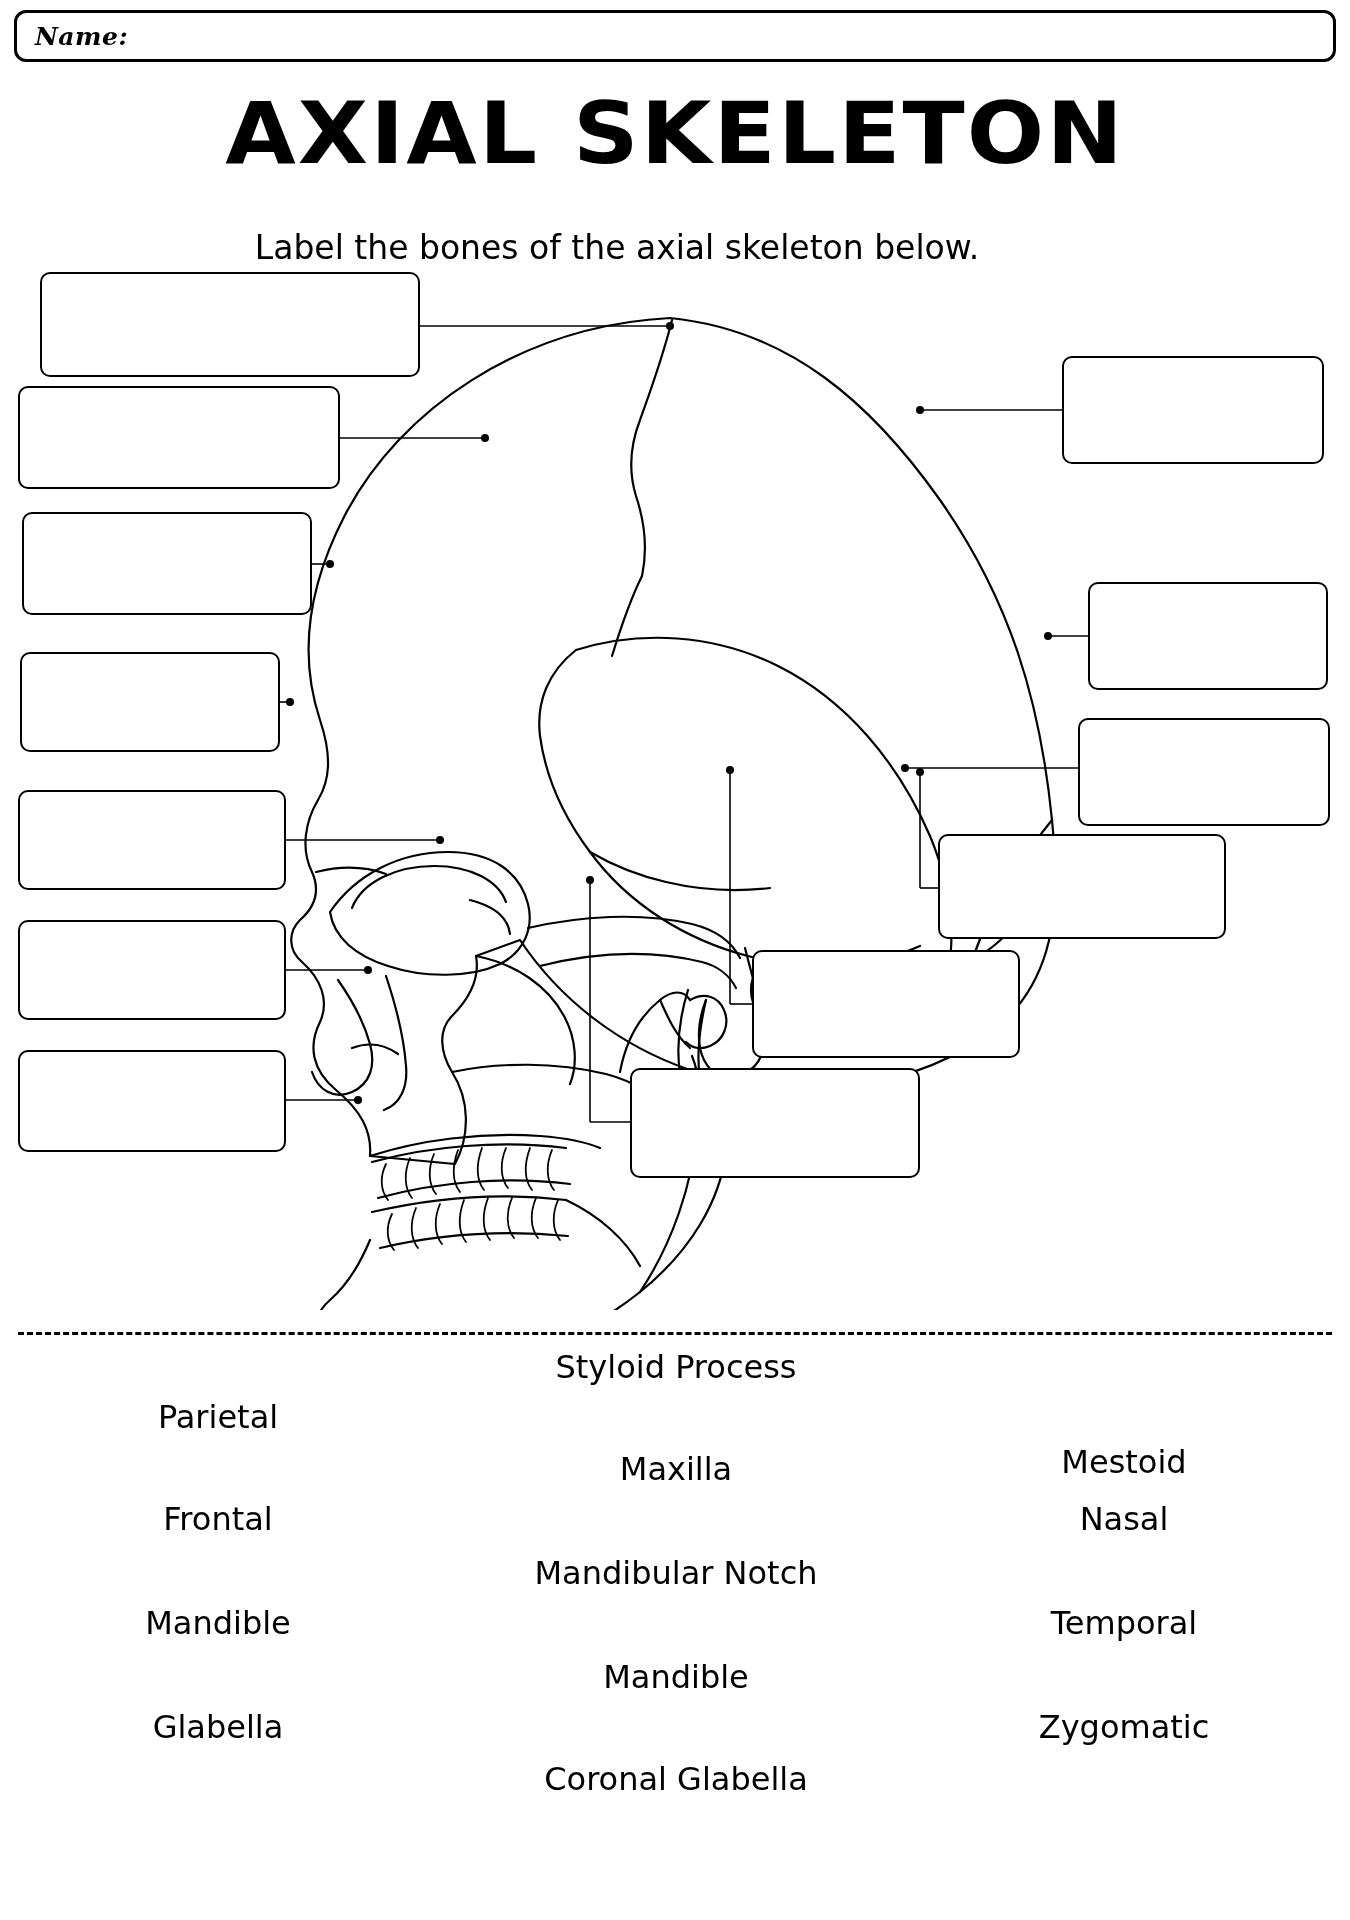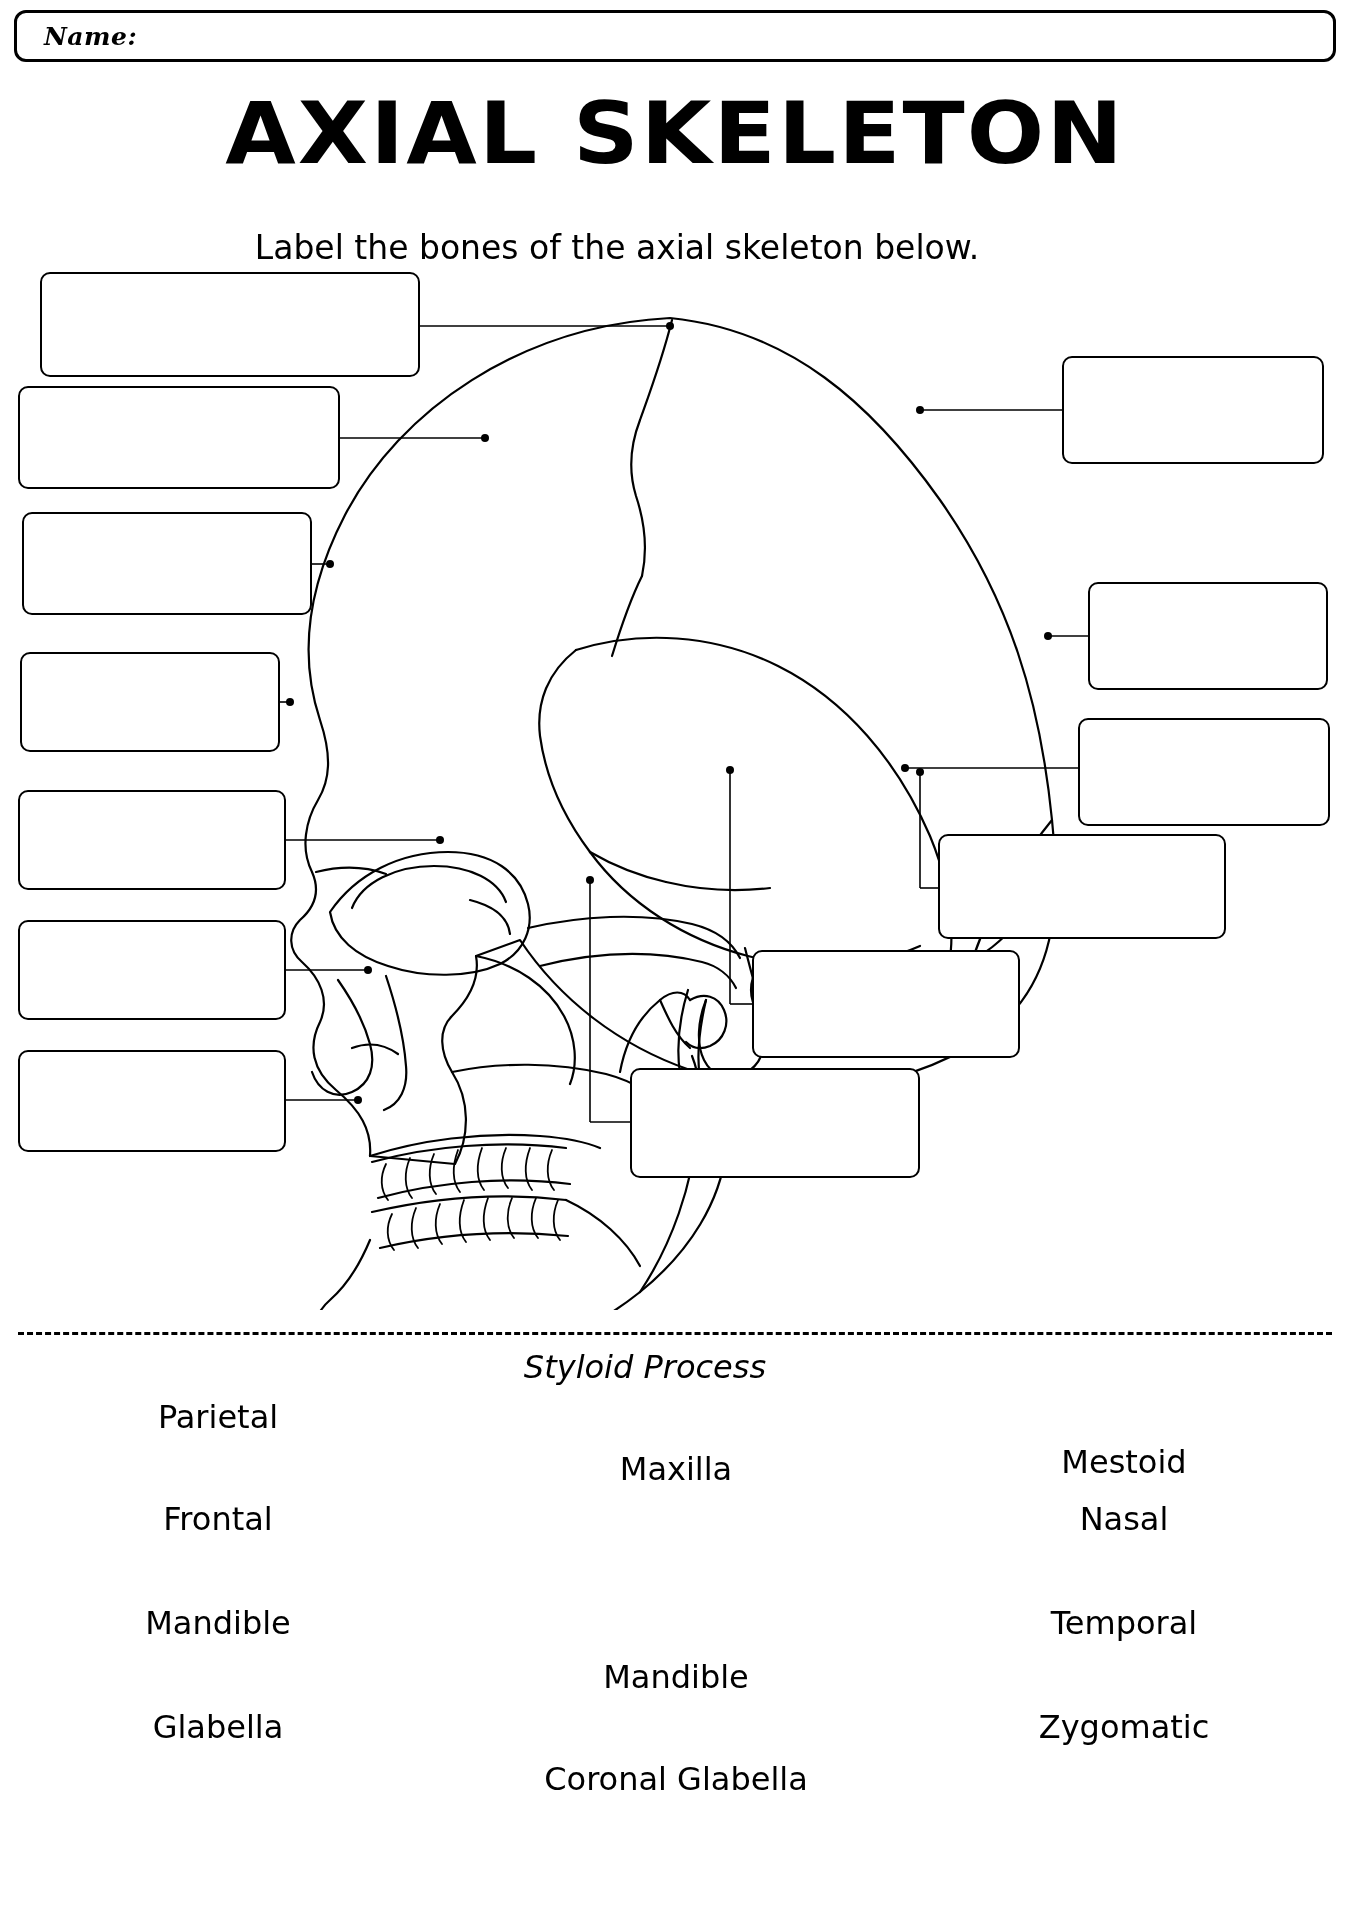--- a/index.html
+++ b/index.html
@@ -26,21 +26,21 @@
     height: 52px;
     display: flex;
     gap: 40px;
   }
   .field-box {
     flex: 1;
     border: 3px solid #000;
     border-radius: 12px;
     display: flex;
     align-items: center;
-    padding-left: 27px;
+    padding-left: 18px;
     height: 52px;
   }
   .field-label {
     font-family: "DejaVu Serif", serif;
     font-style: italic;
     font-weight: bold;
     font-size: 25px;
     letter-spacing: 0.5px;
   }
 
@@ -294,22 +294,23 @@
 
 <div class="divider"></div>
 
 <div id="wordbank">
 
   <div class="word" style="left:218px;top:28px;">Parietal</div>
   <div class="word" style="left:218px;top:130px;">Frontal</div>
   <div class="word" style="left:218px;top:234px;">Mandible</div>
   <div class="word" style="left:218px;top:338px;">Glabella</div>
 
-  <div class="word" style="left:645px;top:-22px;font-style:italic;">Styloid Process</div>
+  <div class="word" style="left:676px;top:-22px;">Styloid Process</div>
   <div class="word" style="left:676px;top:80px;">Maxilla</div>
+  <div class="word" style="left:676px;top:184px;">Mandibular Notch</div>
   <div class="word" style="left:676px;top:288px;">Mandible</div>
   <div class="word" style="left:676px;top:390px;">Coronal Glabella</div>
 
   <div class="word" style="left:1124px;top:28px;margin-top:45px;">Mestoid</div>
   <div class="word" style="left:1124px;top:130px;">Nasal</div>
   <div class="word" style="left:1124px;top:234px;">Temporal</div>
   <div class="word" style="left:1124px;top:338px;">Zygomatic</div>
 </div>
 
 </body></html>

